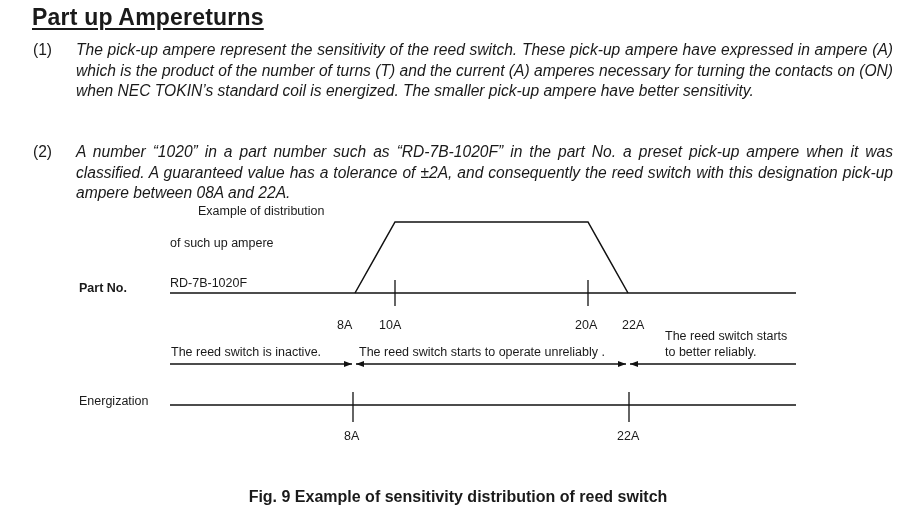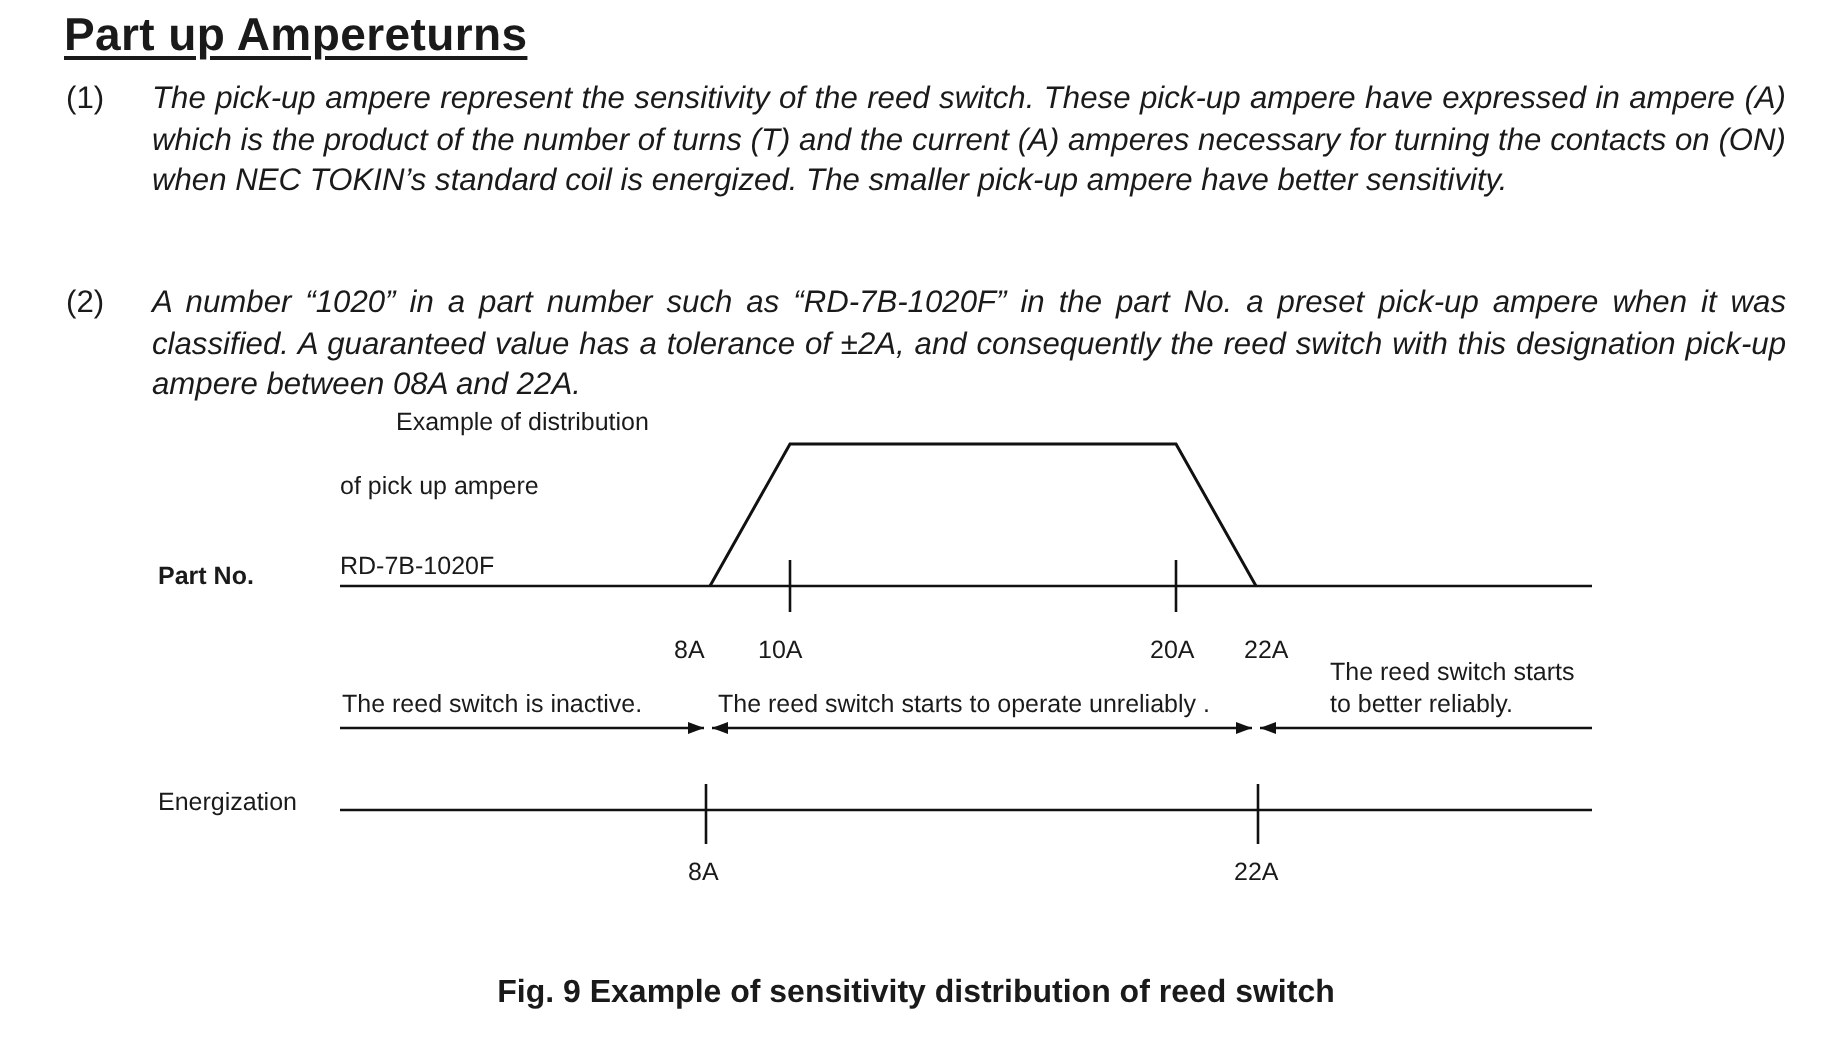--- a/index.html
+++ b/index.html
@@ -53,21 +53,21 @@
     <line x1="356" y1="364" x2="626" y2="364" marker-start="url(#arrL)" marker-end="url(#arrR)"></line>
     <line x1="630" y1="364" x2="796" y2="364" marker-start="url(#arrL)"></line>
 
     <line x1="170" y1="405" x2="796" y2="405"></line>
     <line x1="353" y1="392" x2="353" y2="422"></line>
     <line x1="629" y1="392" x2="629" y2="422"></line>
   </g>
 </svg>
 
 <div class="lbl" style="left:170px;top:204px;margin-left:28px;">Example of distribution</div>
-<div class="lbl" style="left:170px;top:236px;">of pick up ampere</div>
+<div class="lbl" style="left:170px;top:236px;">of such up ampere</div>
 
 <div class="lbl" style="left:79px;top:281px;font-weight:bold;">Part No.</div>
 <div class="lbl" style="left:170px;top:276px;">RD-7B-1020F</div>
 
 <div class="lbl" style="left:337px;top:318px;">8A</div>
 <div class="lbl" style="left:379px;top:318px;text-align:right;">10A</div>
 <div class="lbl" style="left:575px;top:318px;">20A</div>
 <div class="lbl" style="left:622px;top:318px;">22A</div>
 
 <div class="lbl" style="left:171px;top:345px;">The reed switch is inactive.</div>

